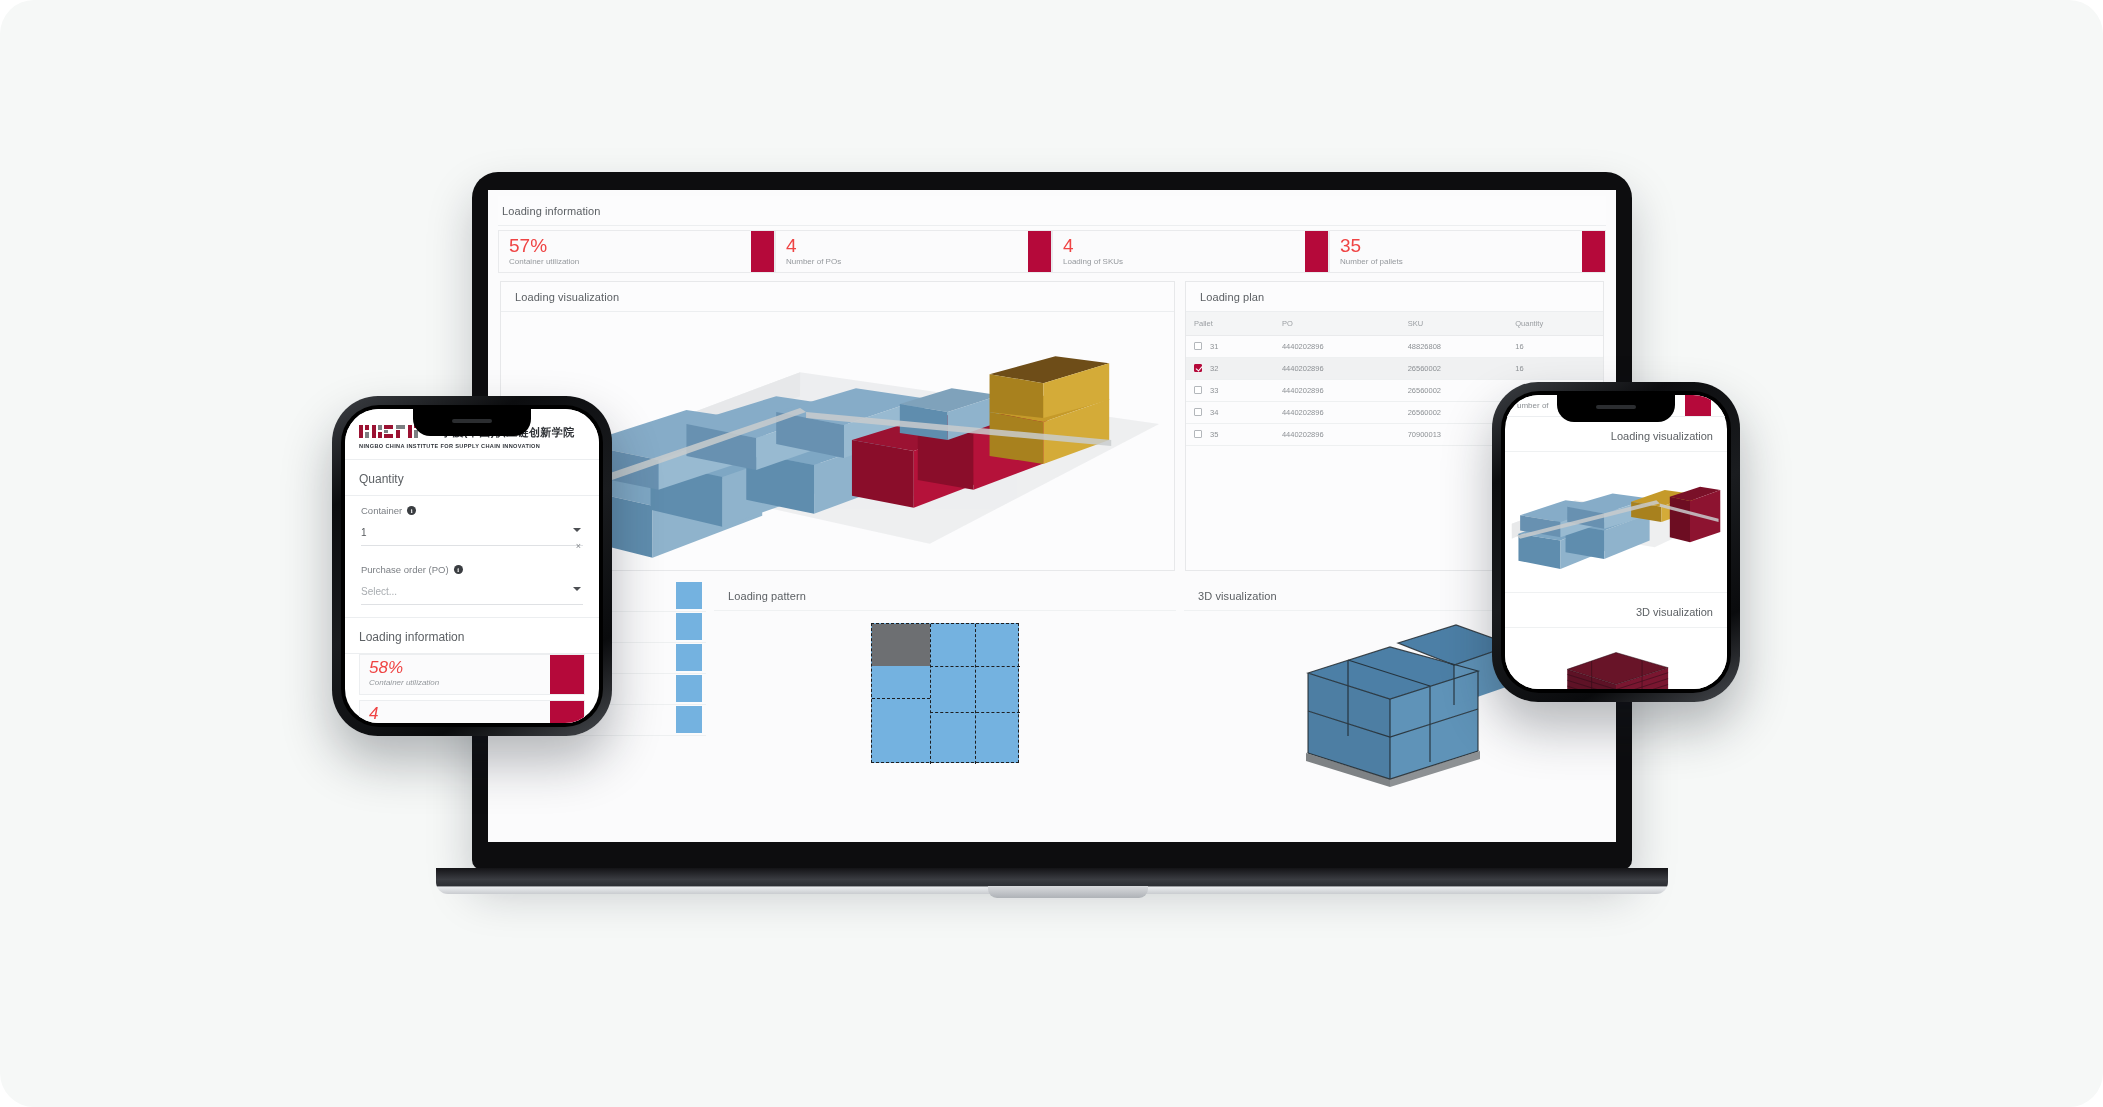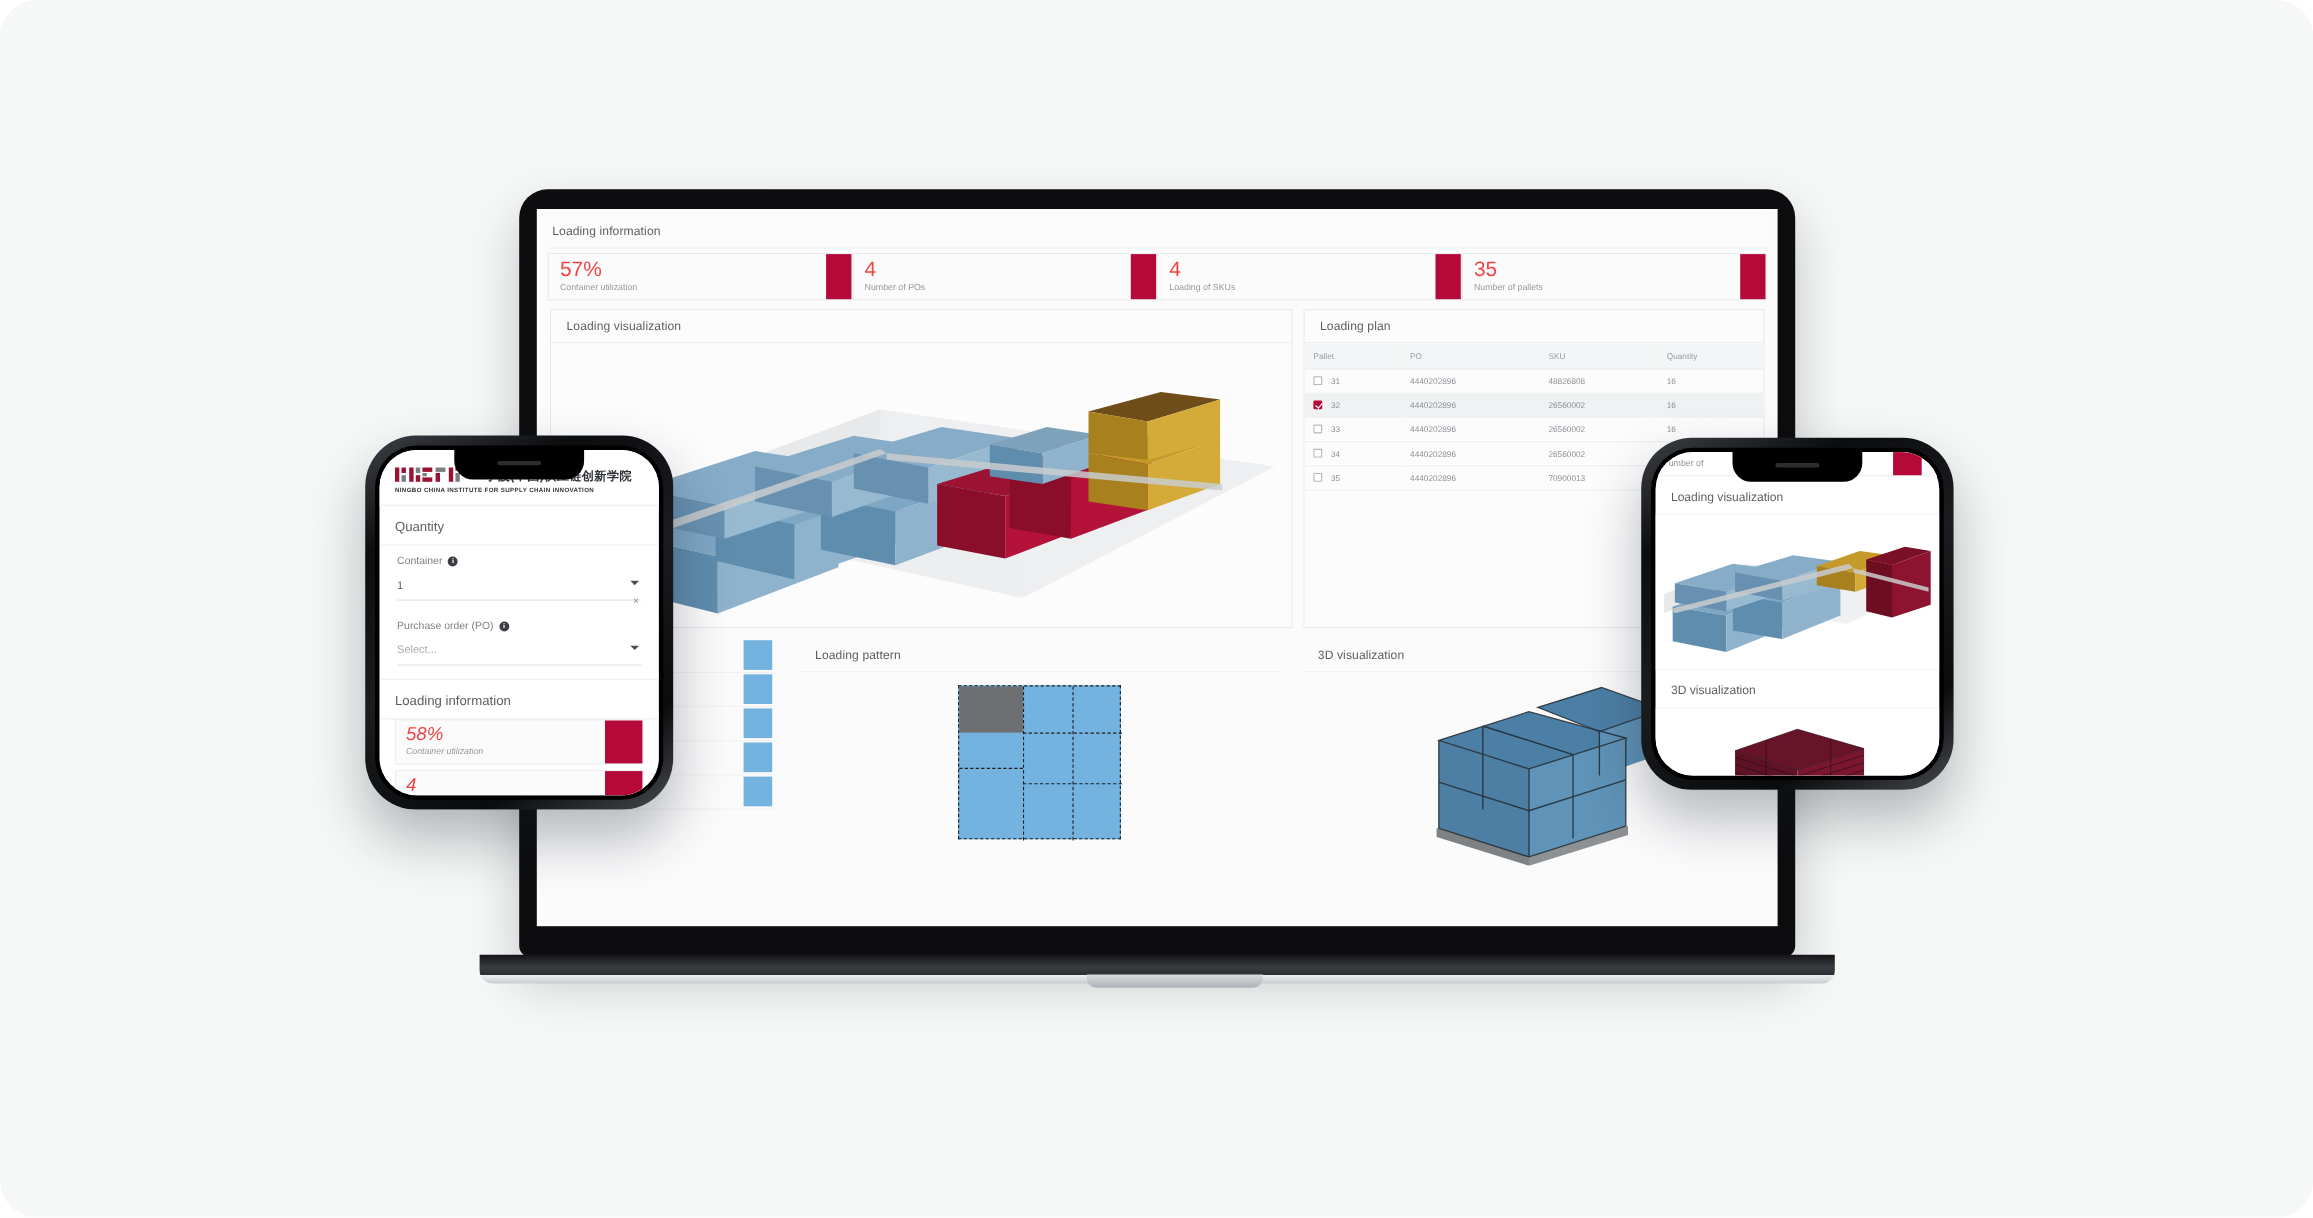--- a/index.html
+++ b/index.html
@@ -155,21 +155,21 @@
     position: absolute;
     bottom: 4px; right: 10px;
     font-size: 7px;
     color: #a6aaae;
     display: flex;
     align-items: center;
     gap: 12px;
   }
 
   
-  .bottom-split { display: flex; padding: 10px 12px 0; gap: 21px; }
+  .bottom-split { display: flex; padding: 10px 12px 0; gap: 8px; }
   .list-panel { width: 206px; }
   .pattern-panel { flex: 1; }
   .vis3d-panel { width: 420px; }
 
   .listrow {
     display: flex;
     align-items: center;
     justify-content: flex-end;
     height: 31px;
     border-bottom: 1px solid #eef0f1;
@@ -239,21 +239,21 @@
   .speaker {
     position: absolute;
     left: 50%; top: 10px;
     transform: translateX(-50%);
     width: 40px; height: 4px;
     background: #2b2d30;
     border-radius: 2px;
   }
 
   #phone-left { left: 332px; top: 396px; width: 280px; height: 340px; }
-  #phone-right { left: 1492px; top: 398px; width: 284px; height: 320px; }
+  #phone-right { left: 1492px; top: 382px; width: 248px; height: 320px; text-align: right; }
 
   
   .brand {
     padding: 14px 14px 10px;
     border-bottom: 1px solid #eceef0;
     background: #fff;
   }
   .brand-row { display: flex; align-items: flex-end; gap: 8px; }
   .brand-cn { font-size: 11px; color: #2f3236; font-weight: 700; letter-spacing: .4px; }
   .brand-en {

